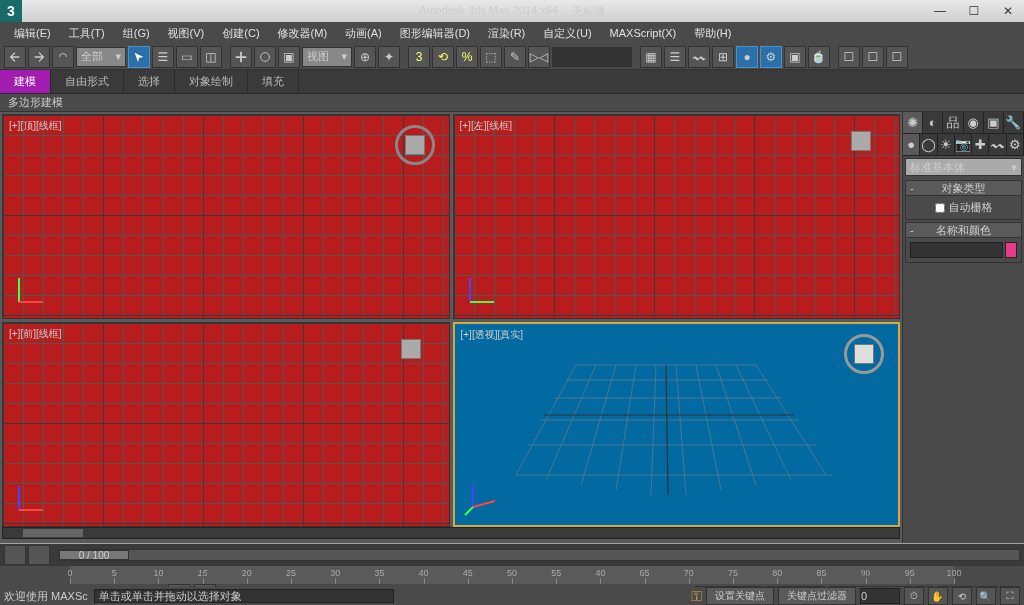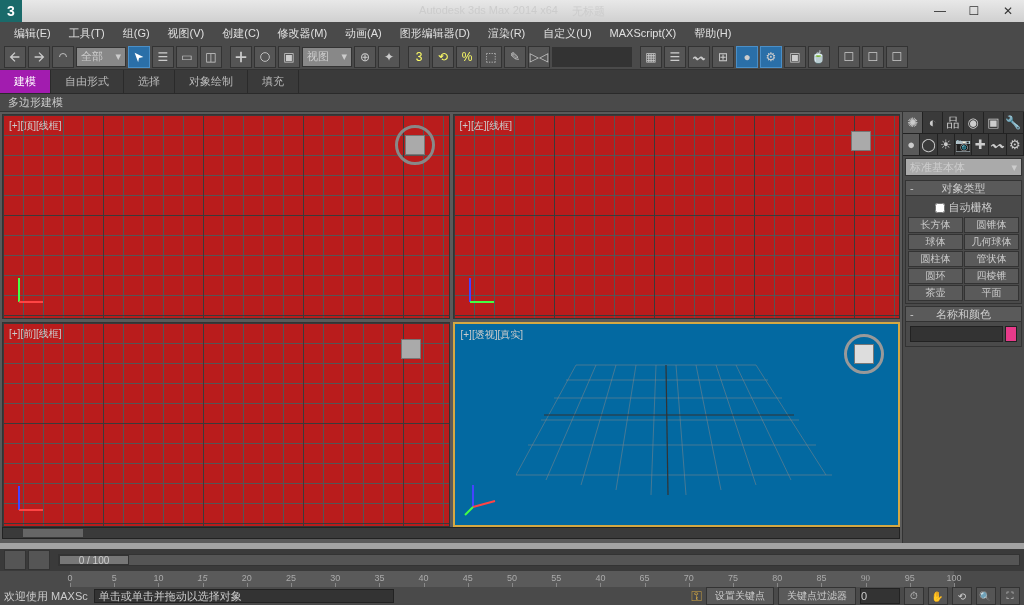--- a/index.html
+++ b/index.html
@@ -45,21 +45,21 @@
 .rollhead{height:16px;background:#5a5a5a;border:1px solid #333;margin:2px 2px 0;display:flex;align-items:center;justify-content:center;font-size:10px;position:relative}
 .rollhead .dash{position:absolute;left:4px}
 .rollbody{background:#4a4a4a;border:1px solid #333;border-top:none;margin:0 2px;padding:2px}
 .chkrow{display:flex;align-items:center;justify-content:center;gap:4px;padding:2px;font-size:10px}
 .chkrow input{width:10px;height:10px}
 .objgrid{display:grid;grid-template-columns:1fr 1fr;gap:1px}
 .objbtn{height:16px;background:#5a5a5a;border:1px solid #333;display:flex;align-items:center;justify-content:center;font-size:10px}
 .nameinput{width:calc(100% - 14px);height:16px;background:#333;border:1px solid #222;margin-right:2px}
 .colorswatch{width:12px;height:16px;background:#e83a8a;border:1px solid #222}
 .namerow{display:flex;padding:2px}
-.timeline{position:absolute;bottom:0;left:0;right:0;height:62px;background:#4a4a4a;border-top:6px solid #a3a3a3}
+.timeline{position:absolute;bottom:0;left:0;right:0;height:62px;background:#4a4a4a;border-top:1px solid #a3a3a3}
 .timetrack{height:22px;display:flex;align-items:center;background:#3a3a3a}
 .timescroll{height:12px;background:#555;border:1px solid #333;flex:1;margin:0 4px;display:flex}
 .framelabel{padding:0 6px;font-size:10px}
 .tlicons{display:flex;gap:2px;padding:0 4px}
 .tlicon{width:22px;height:20px;background:#555;border:1px solid #333}
 .ruler{height:18px;background:#5a5a5a;position:relative;margin:0 70px 0 70px}
 .ruler .tick{position:absolute;bottom:0;width:1px;height:6px;background:#888}
 .ruler .ticklabel{position:absolute;bottom:6px;font-size:9px;color:#aaa;transform:translateX(-50%)}
 .statusrow{height:22px;display:flex;align-items:center;background:#4a4a4a;gap:4px;padding:0 4px}
 .statustext{background:#3a3a3a;border:1px solid #222;height:16px;padding:0 4px;display:flex;align-items:center;font-size:10px;min-width:160px}
@@ -285,32 +285,20 @@
     </div>
     <div class="rollhead">
         <span class="dash">-</span>
         <span>对象类型</span>
       </div>
     <div class="rollbody">
       <div class="chkrow">
           <input type="checkbox" style="">
           <span>自动栅格</span>
         </div>
-      <div class="objgrid">
-        <div class="objbtn">长方体</div>
-        <div class="objbtn">圆锥体</div>
-        <div class="objbtn">球体</div>
-        <div class="objbtn">几何球体</div>
-        <div class="objbtn">圆柱体</div>
-        <div class="objbtn">管状体</div>
-        <div class="objbtn">圆环</div>
-        <div class="objbtn">四棱锥</div>
-        <div class="objbtn">茶壶</div>
-        <div class="objbtn">平面</div>
-      </div>
     </div>
     <div class="rollhead">
         <span class="dash">-</span>
         <span>名称和颜色</span>
       </div>
     <div class="rollbody">
       <div class="namerow">
         <input class="nameinput" style="">
         <div class="colorswatch"></div>
       </div>

